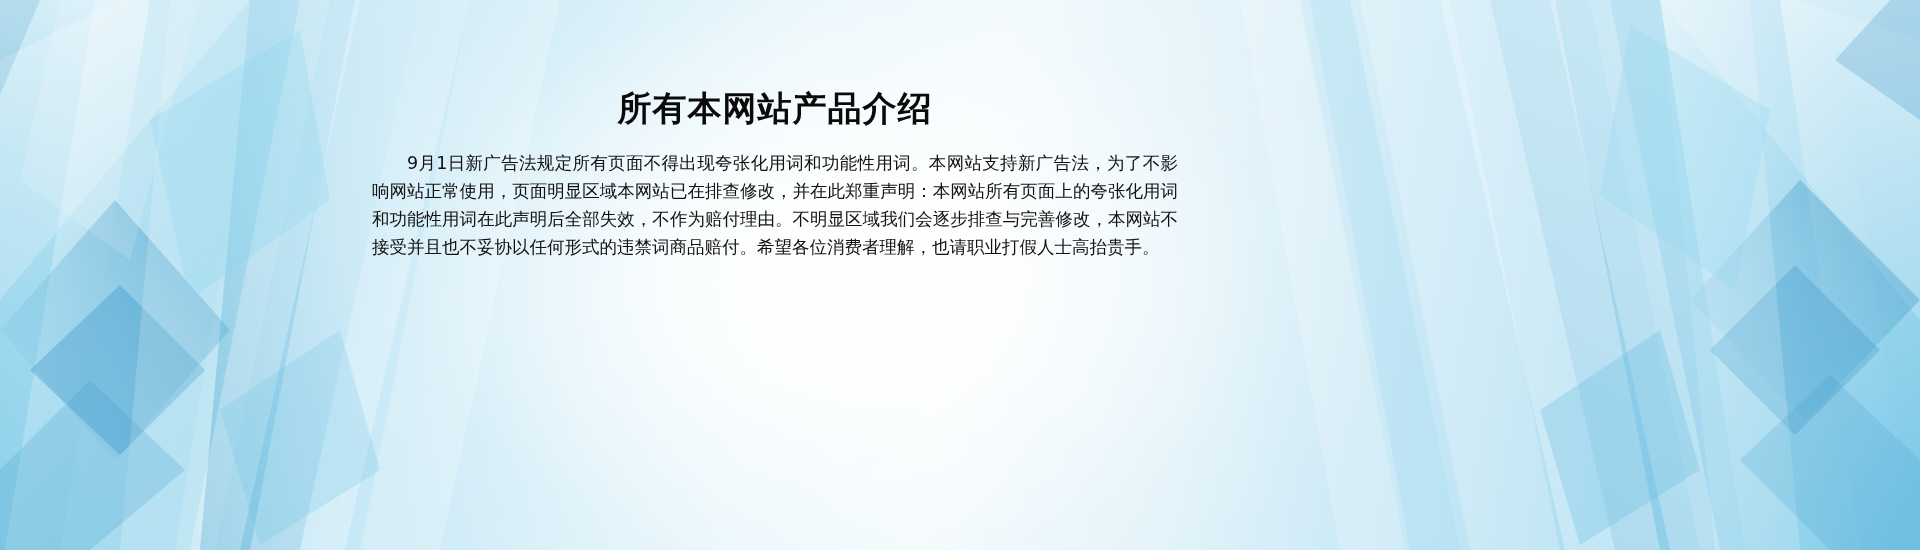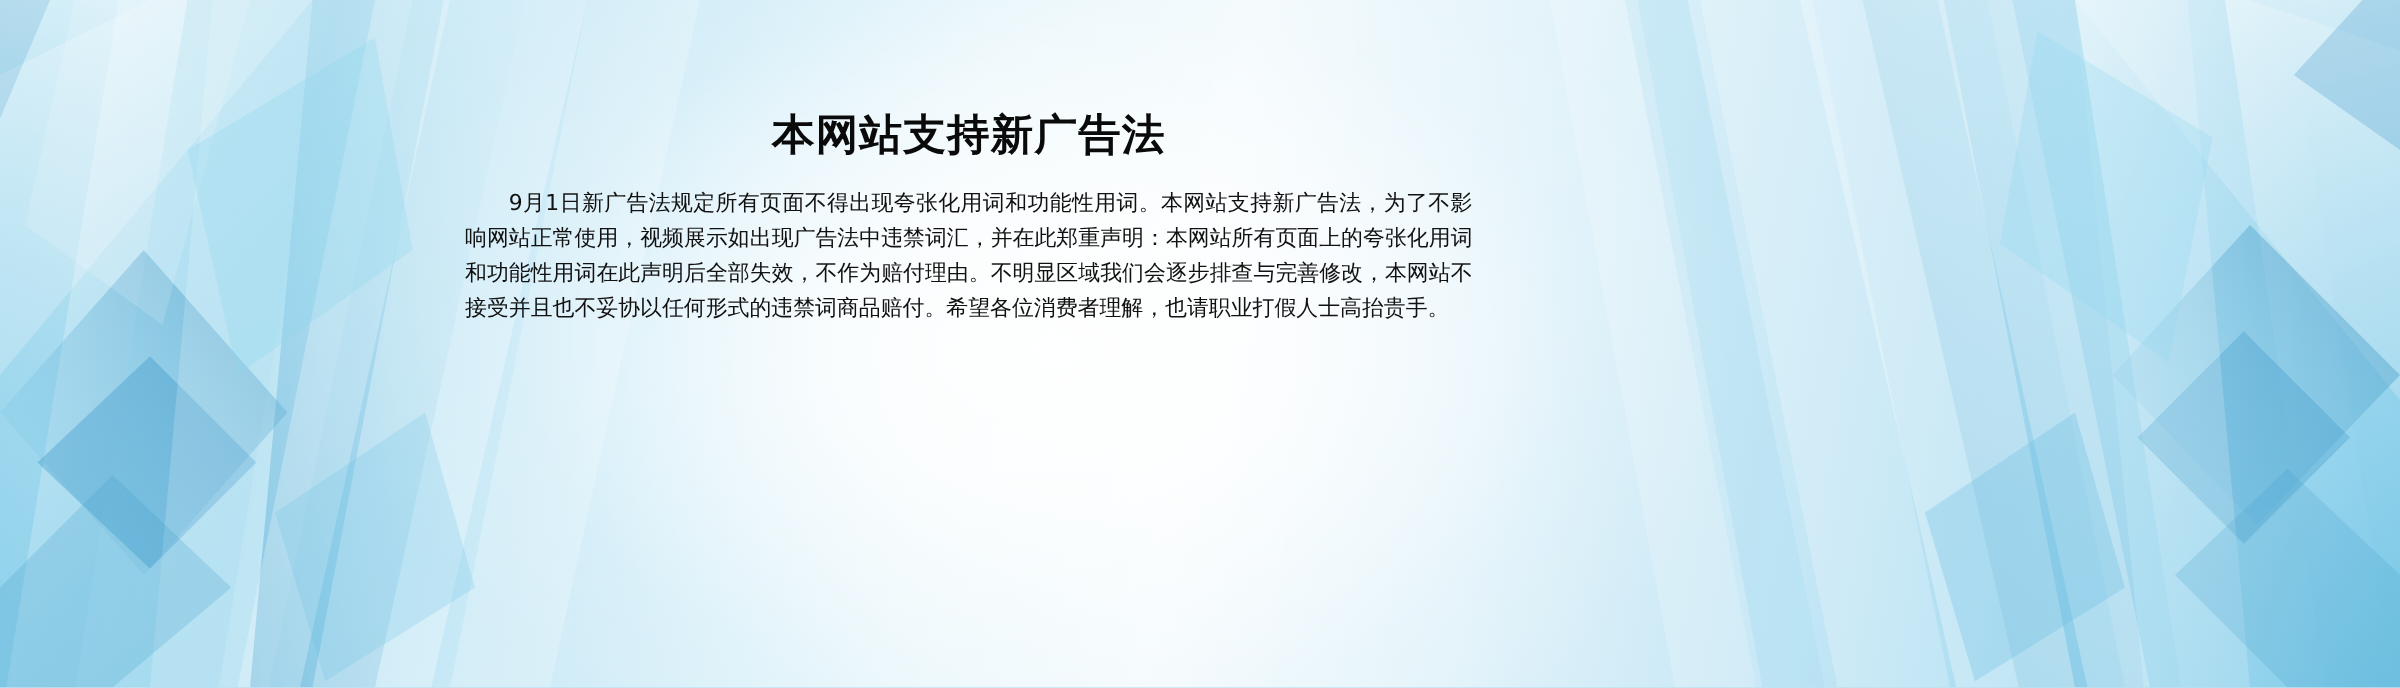--- a/index.html
+++ b/index.html
@@ -145,19 +145,19 @@
     <polygon points="1890,0 1920,0 1920,120 1835,60" fill="#1f85bd" opacity="0.22"></polygon>
     <polygon points="0,0 40,0 0,95" fill="#1f85bd" opacity="0.16"></polygon>
     <polygon points="1540,410 1660,330 1700,470 1580,545" fill="#66bde2" opacity="0.30"></polygon>
     <polygon points="220,410 340,330 380,470 260,545" fill="#66bde2" opacity="0.22"></polygon>
   </svg>
 
   <div class="glow-center"></div>
 
   <div id="content">
 
-    <h1 id="doc-title">本网站支持新广告法</h1>
+    <h1 id="doc-title">所有本网站产品介绍</h1>
 
-    <p class="para" id="para-1">9月1日新广告法规定所有页面不得出现夸张化用词和功能性用词。本网站支持新广告法，为了不影响网站正常使用，视频展示如出现广告法中违禁词汇，并在此郑重声明：本网站所有页面上的夸张化用词和功能性用词在此声明后全部失效，不作为赔付理由。不明显区域我们会逐步排查与完善修改，本网站不接受并且也不妥协以任何形式的违禁词商品赔付。希望各位消费者理解，也请职业打假人士高抬贵手。</p>
+    <p class="para" id="para-1">9月1日新广告法规定所有页面不得出现夸张化用词和功能性用词。本网站支持新广告法，为了不影响网站正常使用，页面明显区域本网站已在排查修改，并在此郑重声明：本网站所有页面上的夸张化用词和功能性用词在此声明后全部失效，不作为赔付理由。不明显区域我们会逐步排查与完善修改，本网站不接受并且也不妥协以任何形式的违禁词商品赔付。希望各位消费者理解，也请职业打假人士高抬贵手。</p>
 
 
   </div>
 </div>
 
 </body></html>

